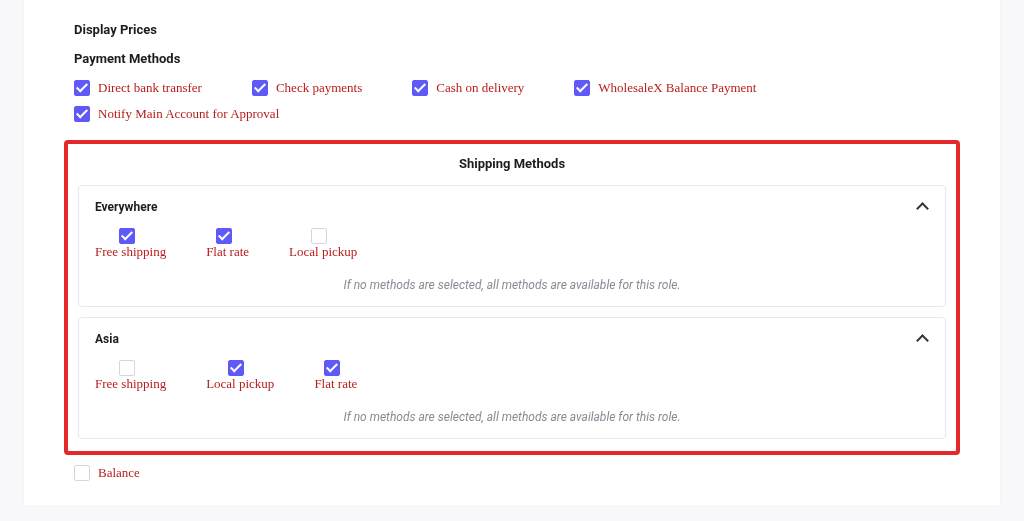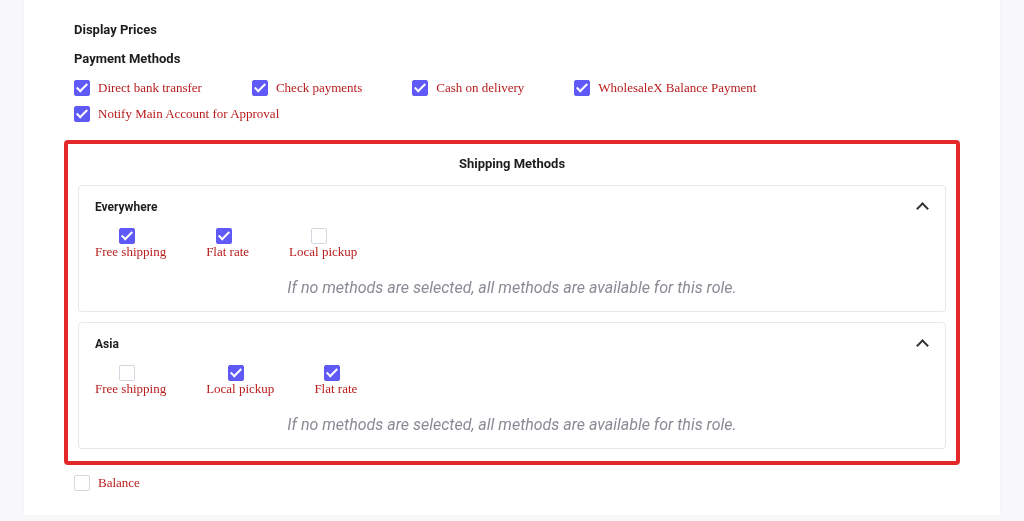--- a/index.html
+++ b/index.html
@@ -128,21 +128,21 @@
     top: 3px; left: 1px;
   }
   .zone-row {
     display: flex;
     align-items: center;
     gap: 10px;
   }
   .zone-row .check-item { margin-right: 30px; flex-direction: column; }
   .note {
     font-style: italic;
-    font-size: 16px;
+    font-size: 12px;
     color: #8a8a95;
     margin-top: 18px;
   }
 </style>
 </head>
 <body>
 
 <div class="card">
 
   

